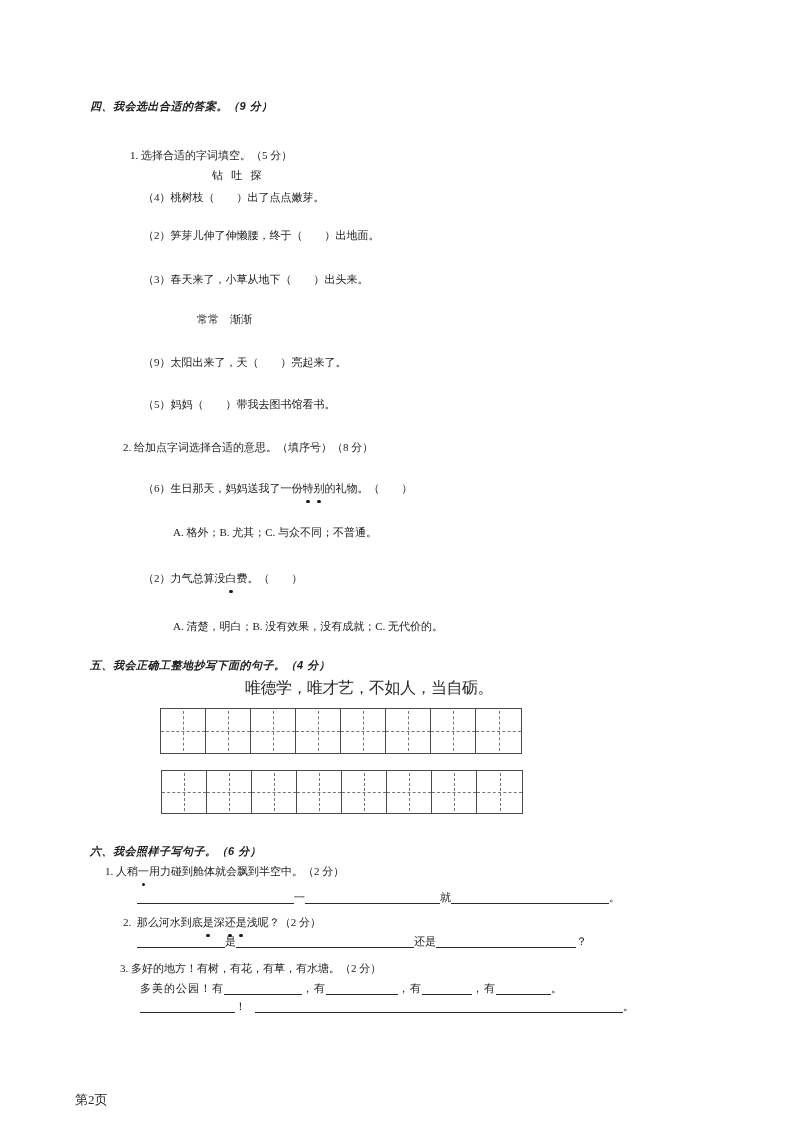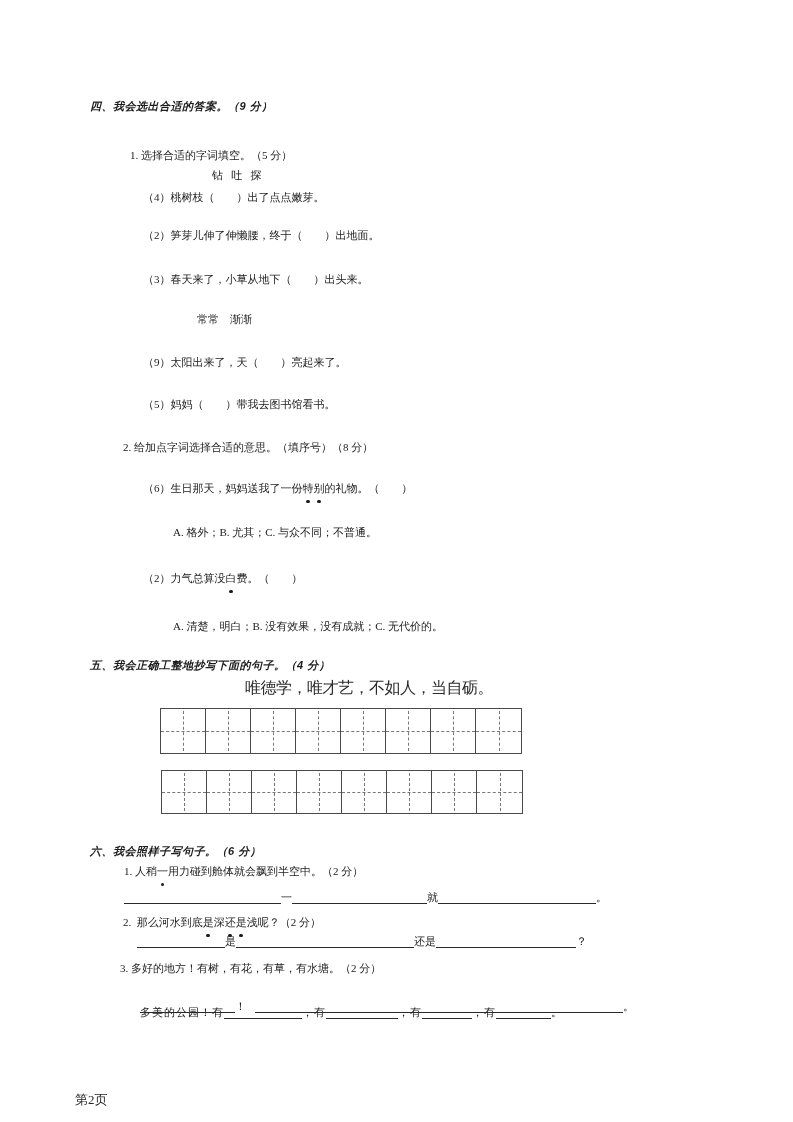--- a/index.html
+++ b/index.html
@@ -5,21 +5,21 @@
   html,body{margin:0;padding:0;}
   body{
     width:793px;height:1122px;position:relative;background:#ffffff;
     font-family:"Liberation Serif","DejaVu Serif",serif;color:#1c1c1c;
     overflow:hidden;
   }
   .line{position:absolute;white-space:pre;font-size:17px;line-height:22px;}
   .htitle{font-family:"Liberation Sans","DejaVu Sans",sans-serif;font-weight:700;font-size:11px;letter-spacing:0.5px;font-style:italic;}
   .sub{font-size:11px;}
   .kai{font-size:16px;letter-spacing:-0.5px;color:#2a2a2a;}
-  .ls1{letter-spacing:1px;margin-top:24px;}
+  .ls1{letter-spacing:1px;}
   .blank{display:inline-block;height:15px;border-bottom:1.2px solid #2a2a2a;vertical-align:-3px;}
   .em-ch{position:relative;display:inline-block;}
   .em-ch::after{
     content:"";position:absolute;left:50%;bottom:-4px;width:3.5px;height:3.5px;
     margin-left:-2px;border-radius:50%;background:#1c1c1c;
   }
   .tzg-row{position:absolute;display:flex;border:1.5px solid #4a4a4a;background:#fff;}
   .tzg-cell{position:relative;width:45px;border-right:1px solid #4a4a4a;box-sizing:border-box;}
   .tzg-cell:last-child{border-right:none;}
   .tzg-cell::before{content:"";position:absolute;left:50%;top:2px;bottom:2px;border-left:1px dashed #777;}
@@ -65,22 +65,22 @@
     <div class="tzg-cell"></div>
     <div class="tzg-cell"></div>
     <div class="tzg-cell"></div>
     <div class="tzg-cell"></div>
     <div class="tzg-cell"></div>
     <div class="tzg-cell"></div>
   </div>
 
 <div class="line htitle" style="left:90px;top:840px">六、我会照样子写句子。（6 分）</div>
 
-<div class="line sub" style="left:124px;top:860px"><span>1. 人稍</span><span class="em-run"><span class="em-ch">一</span></span><span>用力碰到舱体就会飘到半空中。（2 分）</span></div>
-<div class="line sub" style="left:124px;top:886px"><span class="blank" style="width:157px"></span><span>一</span><span class="blank" style="width:135px"></span><span>就</span><span class="blank" style="width:158px"></span><span>。</span></div>
+<div class="line sub" style="left:105px;top:860px"><span>1. 人稍</span><span class="em-run"><span class="em-ch">一</span></span><span>用力碰到舱体就会飘到半空中。（2 分）</span></div>
+<div class="line sub" style="left:137px;top:886px"><span class="blank" style="width:157px"></span><span>一</span><span class="blank" style="width:135px"></span><span>就</span><span class="blank" style="width:158px"></span><span>。</span></div>
 
 <div class="line sub" style="left:123px;top:911px"><span>2.  那么河水到底</span><span class="em-run"><span class="em-ch">是</span></span><span>深</span><span class="em-run"><span class="em-ch">还</span><span class="em-ch">是</span></span><span>浅呢？（2 分）</span></div>
 <div class="line sub" style="left:137px;top:930px"><span class="blank" style="width:88px"></span><span>是</span><span class="blank" style="width:178px"></span><span>还是</span><span class="blank" style="width:140px"></span><span>？</span></div>
 
 <div class="line sub" style="left:120px;top:957px">3. 多好的地方！有树，有花，有草，有水塘。（2 分）</div>
 <div class="line sub ls1" style="left:140px;top:977px"><span>多美的公园！有</span><span class="blank" style="width:78px"></span><span>，有</span><span class="blank" style="width:72px"></span><span>，有</span><span class="blank" style="width:50px"></span><span>，有</span><span class="blank" style="width:55px"></span><span>。</span></div>
 <div class="line sub" style="left:140px;top:995px"><span class="blank" style="width:95px"></span><span>！</span><span class="blank" style="width:368px;margin-left:9px"></span><span>。</span></div>
 
 <div class="footer" style="left:75px;top:1091px">第2页</div>
 

